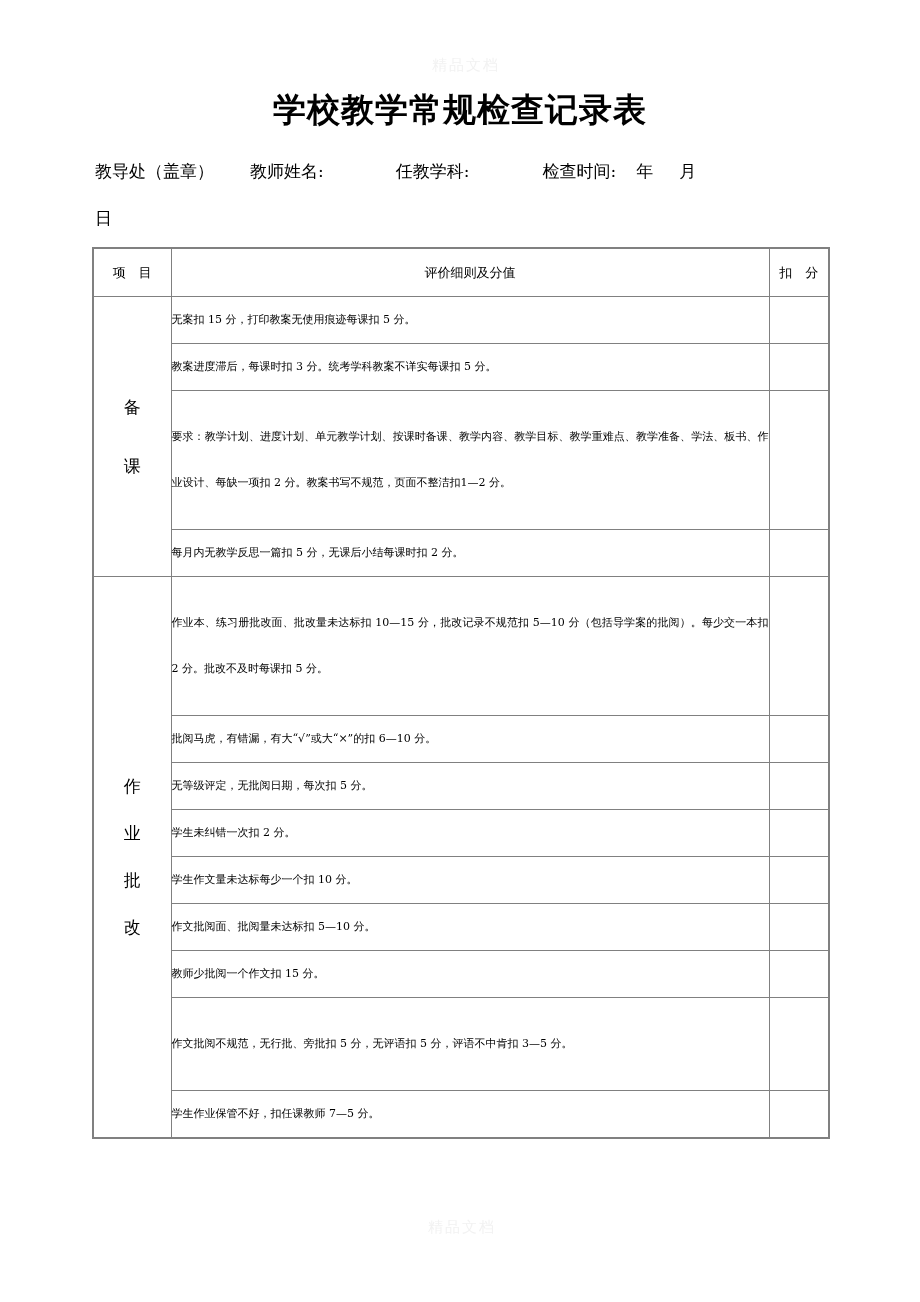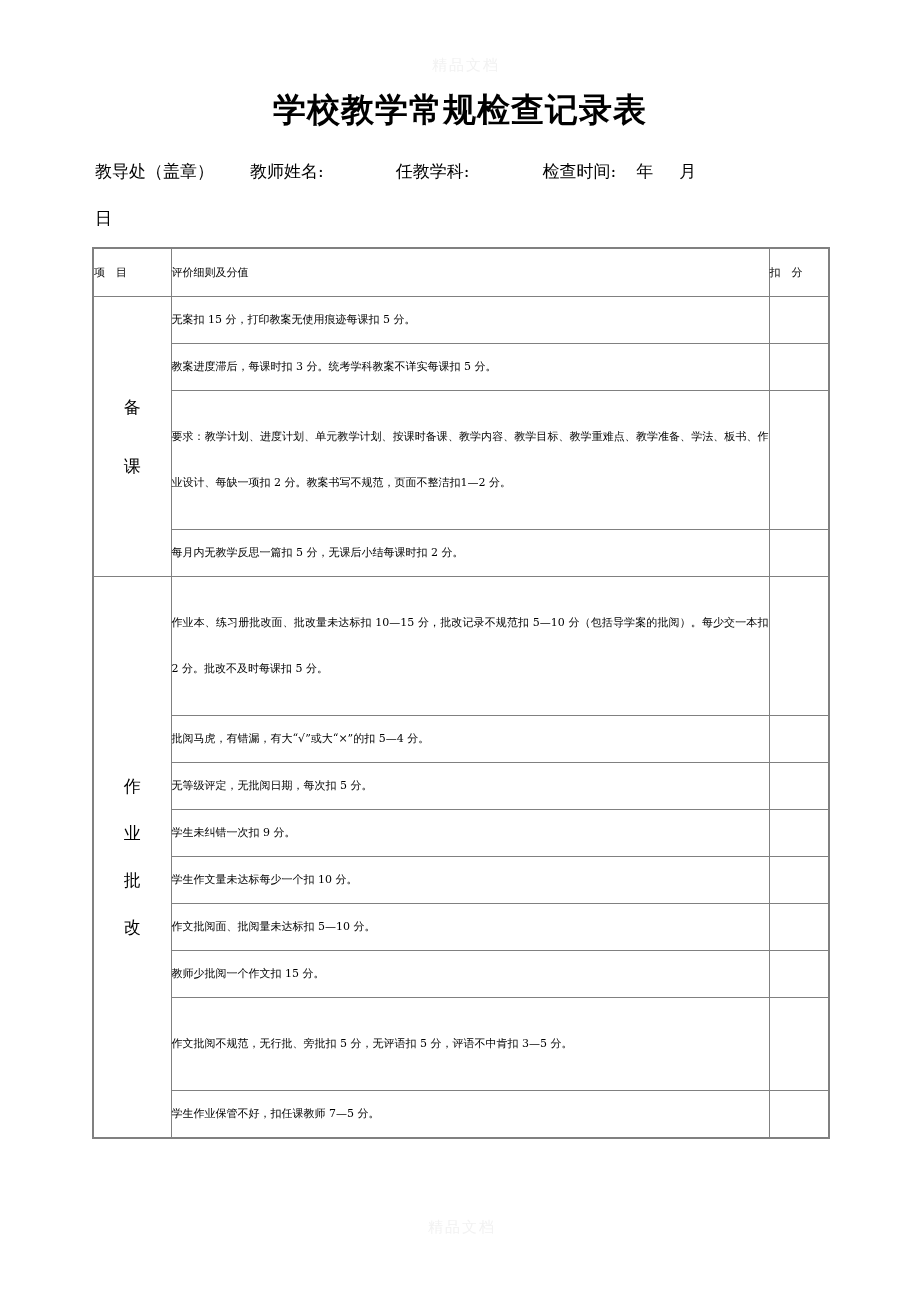--- a/index.html
+++ b/index.html
@@ -91,22 +91,22 @@
     border: 2px solid #808080;
   }
 
   col.c-item  { width: 78px; }
   col.c-detail{ width: 598px; }
   col.c-score { width: 60px; }
 
   
   .hdr td {
     height: 47px;
-    text-align: left;
-    font-size: 11px;
+    text-align: center;
+    font-size: 13px;
   }
 
   
   td.item-cell {
     text-align: center;
     font-size: 17px;
     line-height: 1.0;
     padding: 0 4px;
   }
   td.item-cell .vstack {
@@ -187,29 +187,29 @@
               <span>作</span>
               <span>业</span>
               <span>批</span>
               <span>改</span>
             </div>
           </td>
           <td class="detail-cell three">作业本、练习册批改面、批改量未达标扣 10—15 分，批改记录不规范扣 5—10 分（包括导学案的批阅）。每少交一本扣 2 分。批改不及时每课扣 5 分。</td>
           <td class="score-cell"></td>
         </tr>
         <tr>
-          <td class="detail-cell one">批阅马虎，有错漏，有大“√”或大“×”的扣 5—4 分。</td>
+          <td class="detail-cell one">批阅马虎，有错漏，有大“√”或大“×”的扣 6—10 分。</td>
           <td class="score-cell"></td>
         </tr>
         <tr>
           <td class="detail-cell one">无等级评定，无批阅日期，每次扣 5 分。</td>
           <td class="score-cell"></td>
         </tr>
         <tr>
-          <td class="detail-cell one">学生未纠错一次扣 9 分。</td>
+          <td class="detail-cell one">学生未纠错一次扣 2 分。</td>
           <td class="score-cell"></td>
         </tr>
         <tr>
           <td class="detail-cell one">学生作文量未达标每少一个扣 10 分。</td>
           <td class="score-cell"></td>
         </tr>
         <tr>
           <td class="detail-cell one">作文批阅面、批阅量未达标扣 5—10 分。</td>
           <td class="score-cell"></td>
         </tr>

